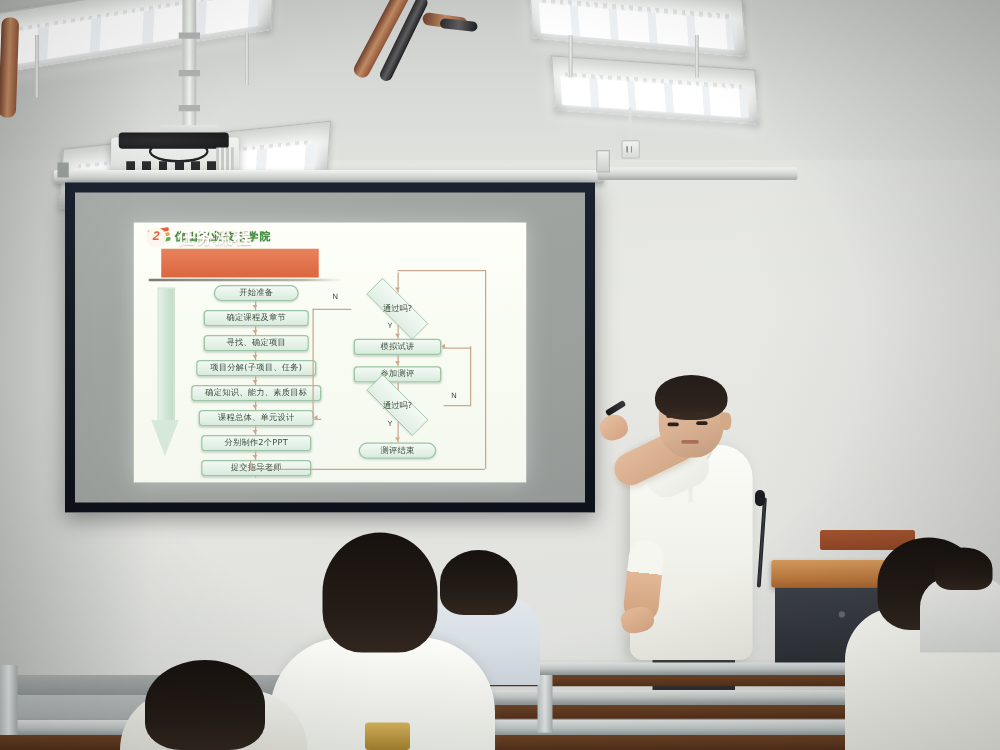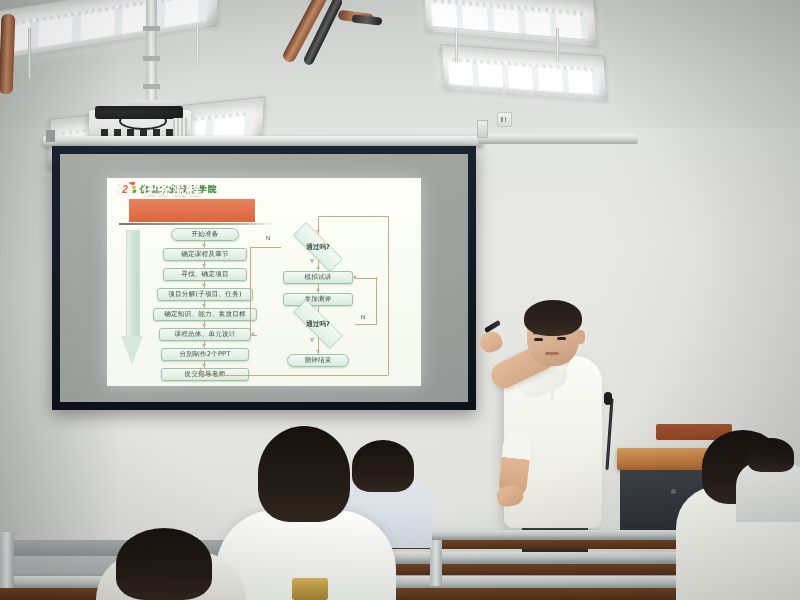--- a/index.html
+++ b/index.html
@@ -187,21 +187,21 @@
     font-size:6.6px;color:#3a4a3c;
     display:flex;align-items:center;justify-content:center;
   }
   .diamond .dshape{
     position:absolute;inset:0;
     background:linear-gradient(180deg,#f2f9f3,#e1efe5);
     border:1px solid #9cc4a6;
     transform:rotate(45deg) scale(.70);
     box-shadow:0 1px 1.5px rgba(90,120,95,.2);
   }
-  .diamond span{position:relative;z-index:2;font-weight:bold;}
+  .diamond span{position:relative;z-index:2;}
 
   .conn{position:absolute;background:#c9a98e;}
   .conn.v{width:1px;}
   .conn.h{height:1px;}
   .tri{
     position:absolute;width:0;height:0;
     border-left:2.5px solid transparent;border-right:2.5px solid transparent;
     border-top:3.5px solid #c9a98e;
   }
   .tri.left{

